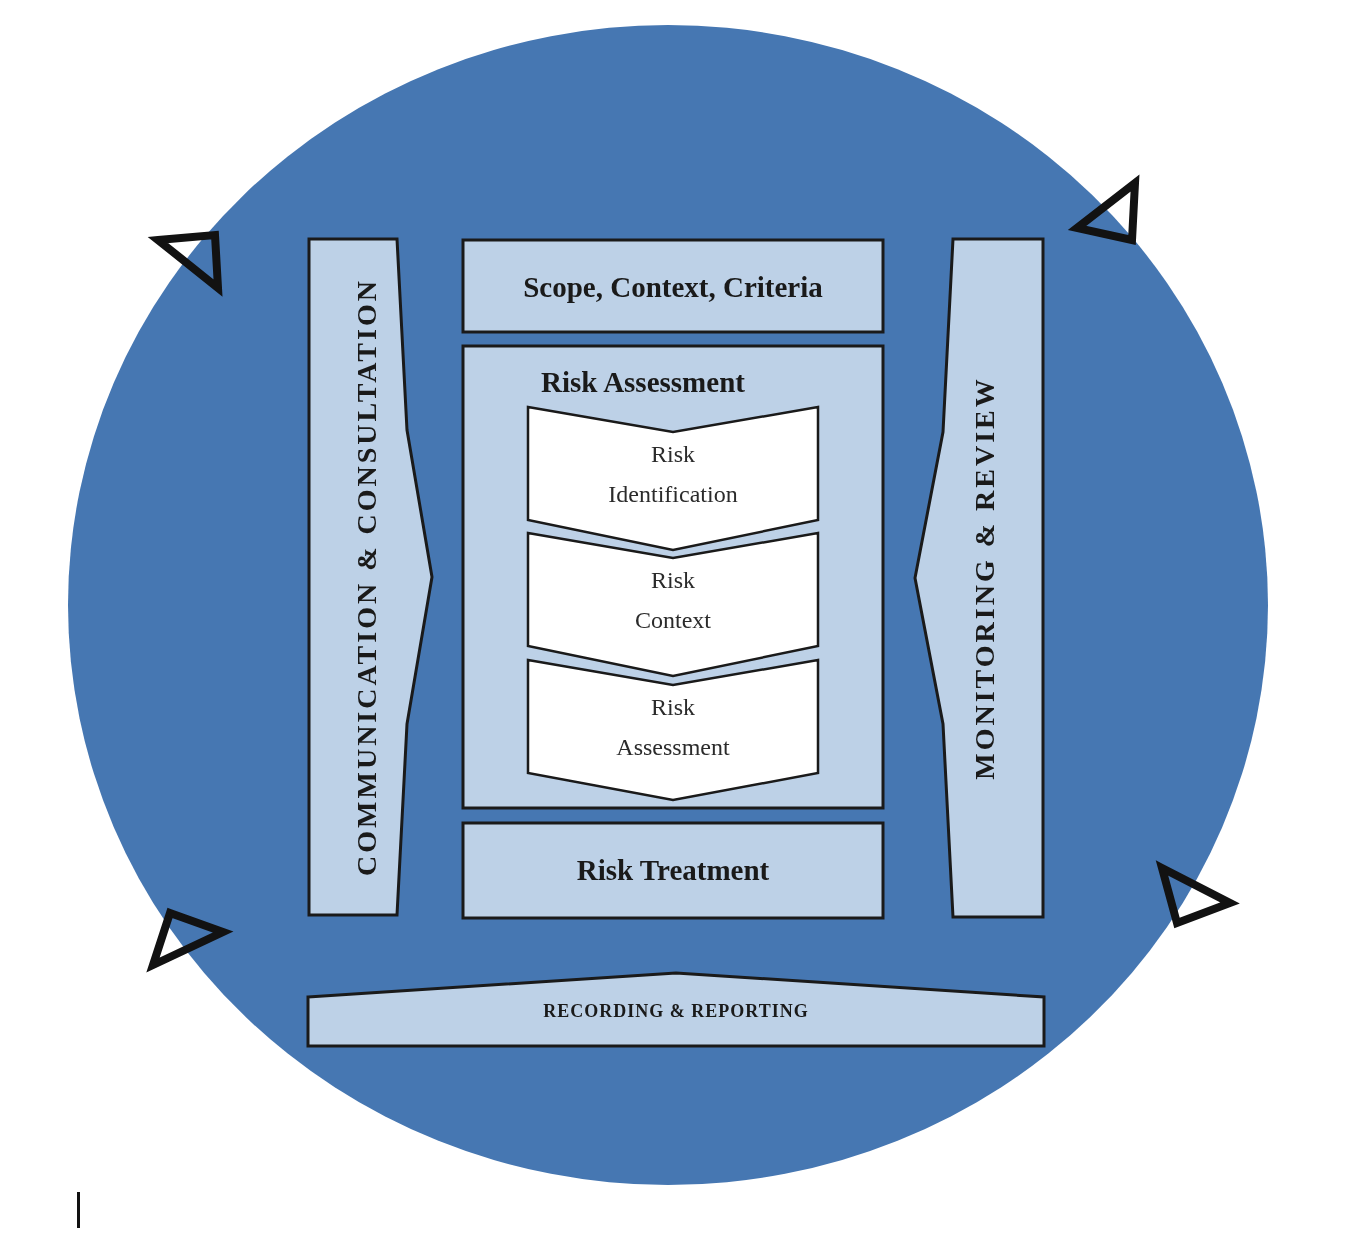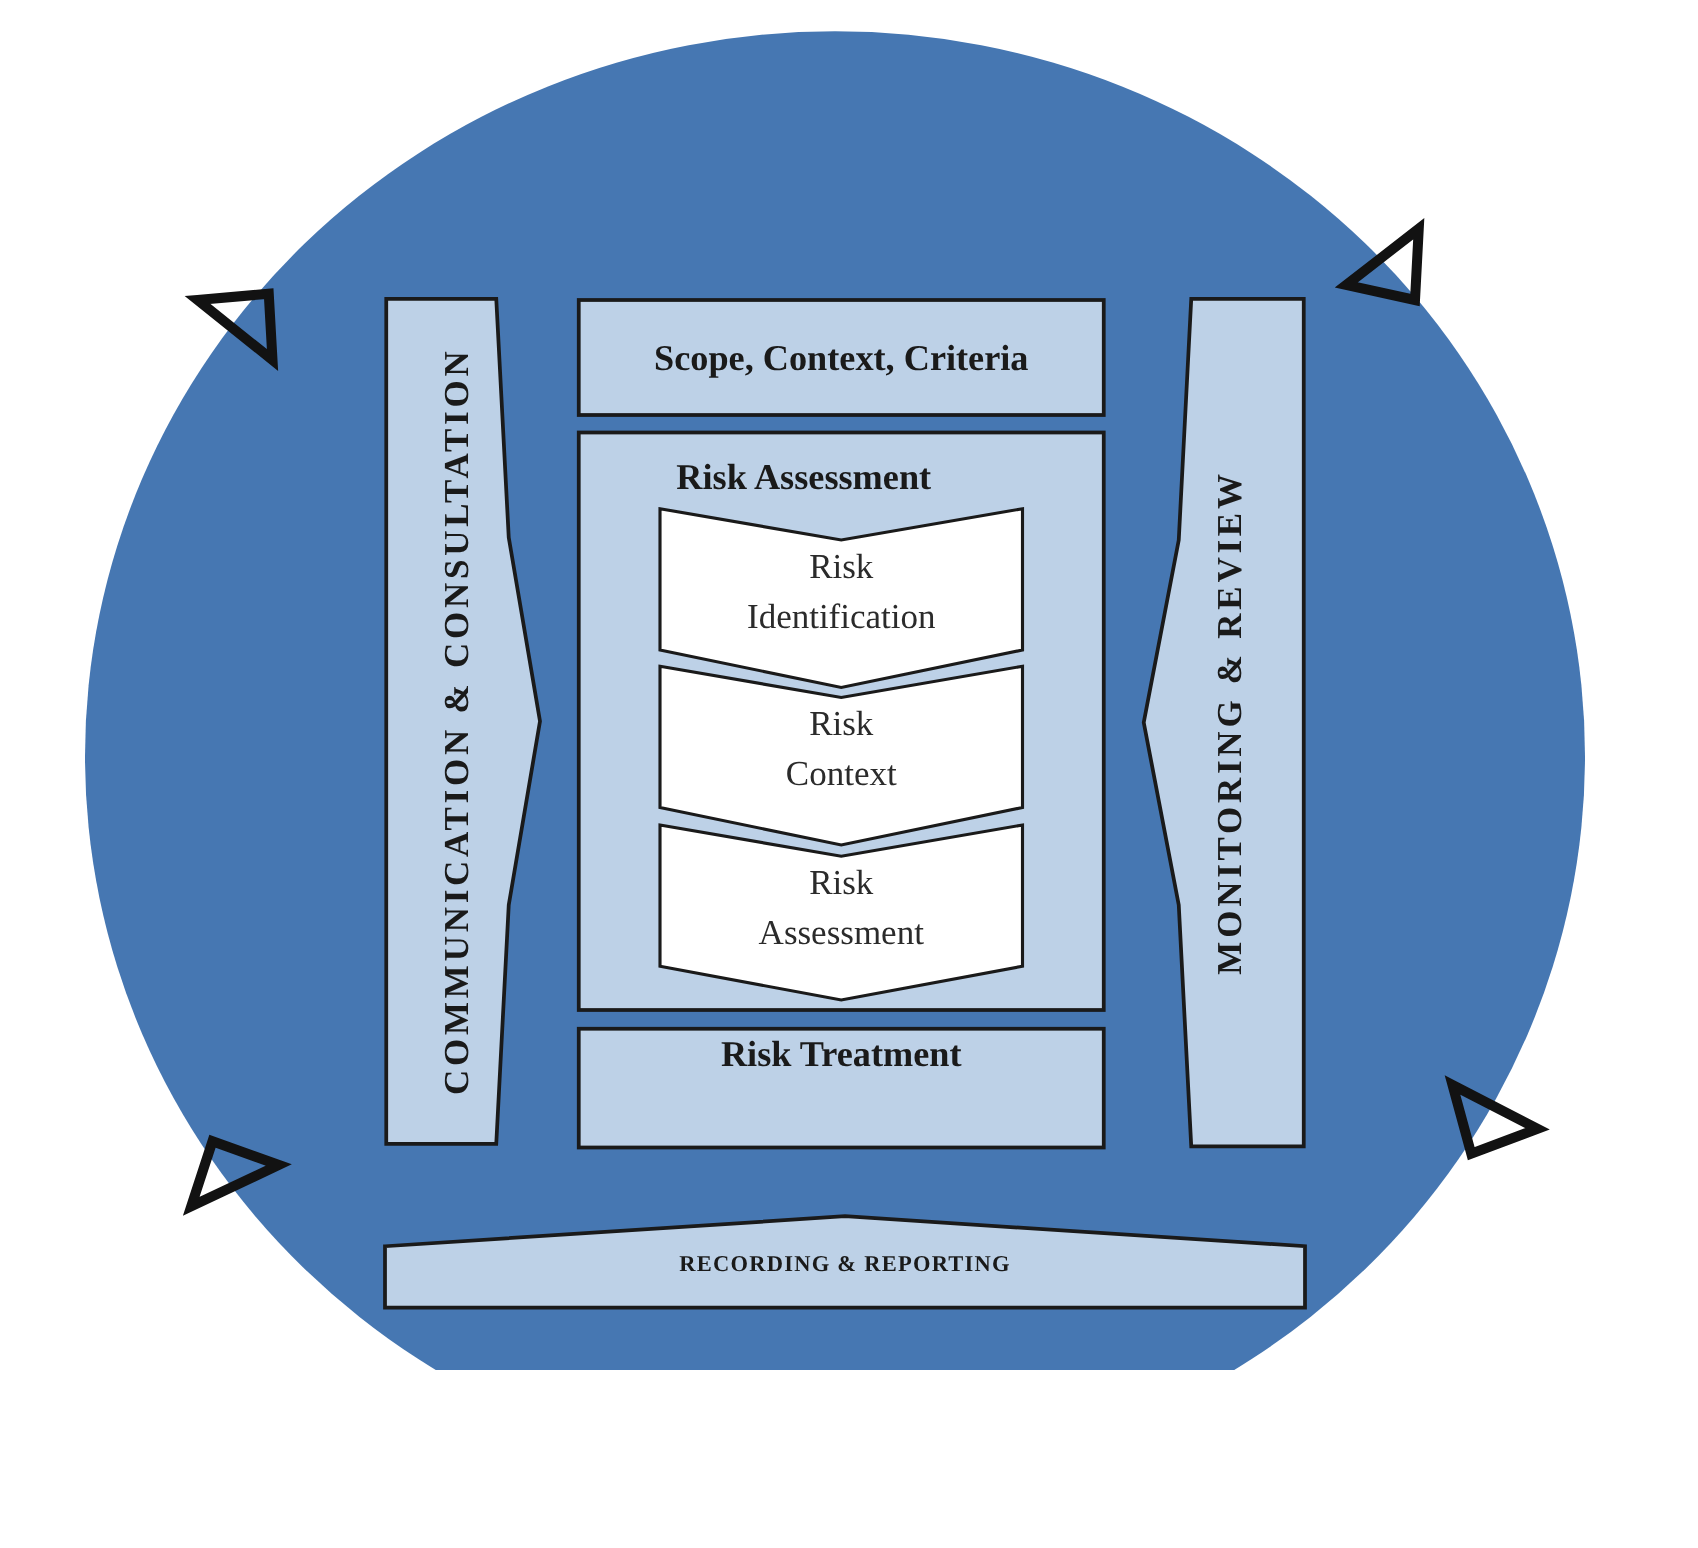--- a/index.html
+++ b/index.html
@@ -1,19 +1,19 @@
 <!DOCTYPE html>
 <html><head>
 <meta charset="utf-8">
 <style>
   html, body { margin: 0; padding: 0; background: #ffffff; }
   .stage {
     position: relative;
     width: 1358px;
-    height: 1096px;
+    height: 1238px;
     background: #ffffff;
     overflow: hidden;
     font-family: "Liberation Serif", "DejaVu Serif", serif;
   }
   svg.layer { position: absolute; left: 0; top: 0; width: 1358px; height: 1238px; }
 
   
   .shape   { stroke: #1a1a1a; stroke-width: 3; }
   .chev    { stroke: #1a1a1a; stroke-width: 2.5; }
   .arrow   { fill: none; stroke: #121212; stroke-width: 8; stroke-linejoin: miter; }
@@ -25,21 +25,21 @@
     transform: translate(-50%, -50%);
     color: #1a1a1a;
     text-align: center;
     white-space: nowrap;
     line-height: 1.25;
   }
   .label.vert { transform: translate(-50%, -50%) rotate(-90deg); }
   .h1  { font-size: 29px; font-weight: bold; }
   .h2  { font-size: 18px; font-weight: bold; letter-spacing: 1px; }
   .banner-txt { font-size: 28px; font-weight: bold; letter-spacing: 3px; }
-  .step { font-size: 28px; font-weight: normal; color: #2b2b2b; line-height: 40px; }
+  .step { font-size: 24px; font-weight: normal; color: #2b2b2b; line-height: 40px; }
   .step span { display: block; }
 </style>
 </head>
 <body>
 
 <div class="stage">
 
   <svg class="layer" viewBox="0 0 1358 1238">
 
     <ellipse cx="668" cy="605" rx="600" ry="580" fill="#4677B2"></ellipse>
@@ -80,21 +80,21 @@
   <div class="label step" style="left:673px; top:600px;">
     <span>Risk</span>
     <span>Context</span>
   </div>
 
   <div class="label step" style="left:673px; top:727px;">
     <span>Risk</span>
     <span>Assessment</span>
   </div>
 
-  <div class="label h1" style="left:673px; top:844px;">Risk Treatment</div>
+  <div class="label h1" style="left:673px; top:870px;">Risk Treatment</div>
 
   <div class="label h2" style="left:676px; top:1011px;">RECORDING &amp; REPORTING</div>
 
   <div class="label vert banner-txt" style="left:366px; top:577px;">COMMUNICATION &amp; CONSULTATION</div>
 
   <div class="label vert banner-txt" style="left:984px; top:578px;">MONITORING &amp; REVIEW</div>
 
 </div>
 
 </body></html>

